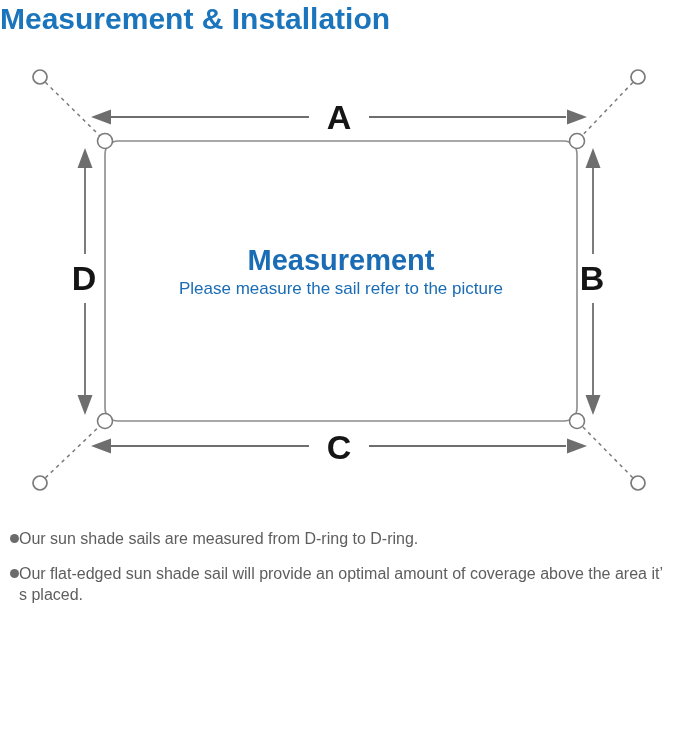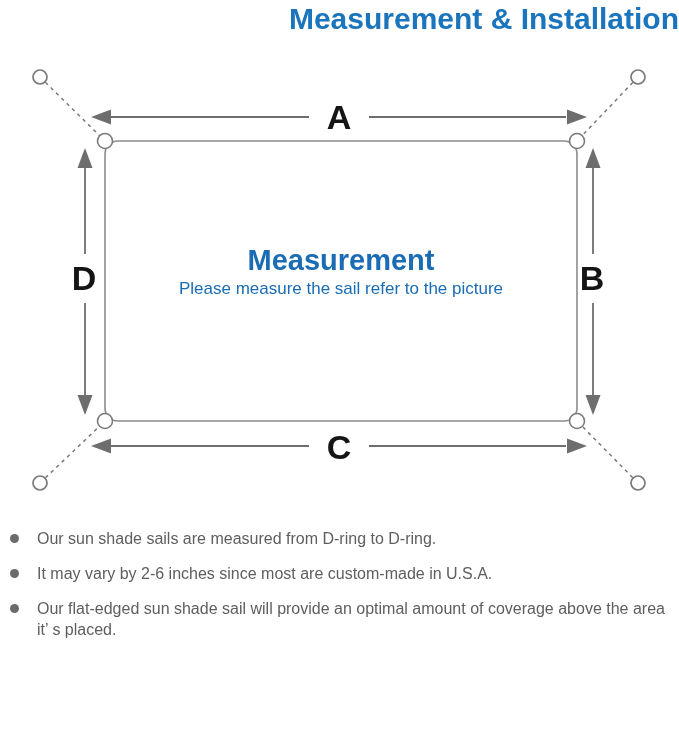--- a/index.html
+++ b/index.html
@@ -16,21 +16,21 @@
   html,body{background:#fff;}
   .page{
     position:relative;
     width:679px;height:739px;
     background:#fff;
     font-family:"Liberation Sans", sans-serif;
     overflow:hidden;
   }
   .title{
     position:absolute;top:2px;left:0;width:100%;
-    text-align:right;
+    text-align:left;
     font-size:30px;font-weight:bold;
     color:var(--accent-blue);
     letter-spacing:0px;
   }
   .diagram{
     position:absolute;top:55px;left:0;
   }
   .diagram .outline{fill:#ffffff;stroke:var(--line-gray);stroke-width:1.6;}
   .diagram .dashline{stroke:var(--dash-gray);stroke-width:1.5;stroke-dasharray:3.5 4;fill:none;}
   .diagram .anchor{fill:#ffffff;stroke:var(--dash-gray);stroke-width:1.7;}
@@ -50,21 +50,21 @@
   .diagram .csub{
     font-family:"Liberation Sans", sans-serif;
     font-size:17px;fill:var(--heading-blue);
     text-anchor:middle;
   }
   .notes{
     position:absolute;top:528px;left:10px;width:660px;
     list-style:none;
   }
   .note{
-    display:flex;align-items:flex-start;gap:18px;
+    display:flex;align-items:flex-start;gap:0;
     margin-bottom:14px;
     color:var(--text-gray);
     font-size:16px;line-height:21px;
   }
   .note .dot{
     flex:0 0 auto;
     width:9px;height:9px;border-radius:50%;
     background:var(--bullet-gray);
     margin-top:6px;
   }
@@ -132,21 +132,17 @@
     <text class="csub" x="341" y="239">Please measure the sail refer to the picture</text>
   </svg>
 
   <ul class="notes">
     <li class="note">
       <span class="dot"></span>
       <span class="txt">Our sun shade sails are measured from D-ring to D-ring.</span>
     </li>
     <li class="note">
       <span class="dot"></span>
-      <span class="txt">It may vary by 2-6 inches since most are custom-made in U.S.A.</span>
-    </li>
-    <li class="note">
-      <span class="dot"></span>
       <span class="txt">Our flat-edged sun shade sail will provide an optimal amount of coverage above the area it’ s placed.</span>
     </li>
   </ul>
 
 </div>
 
 </body></html>

